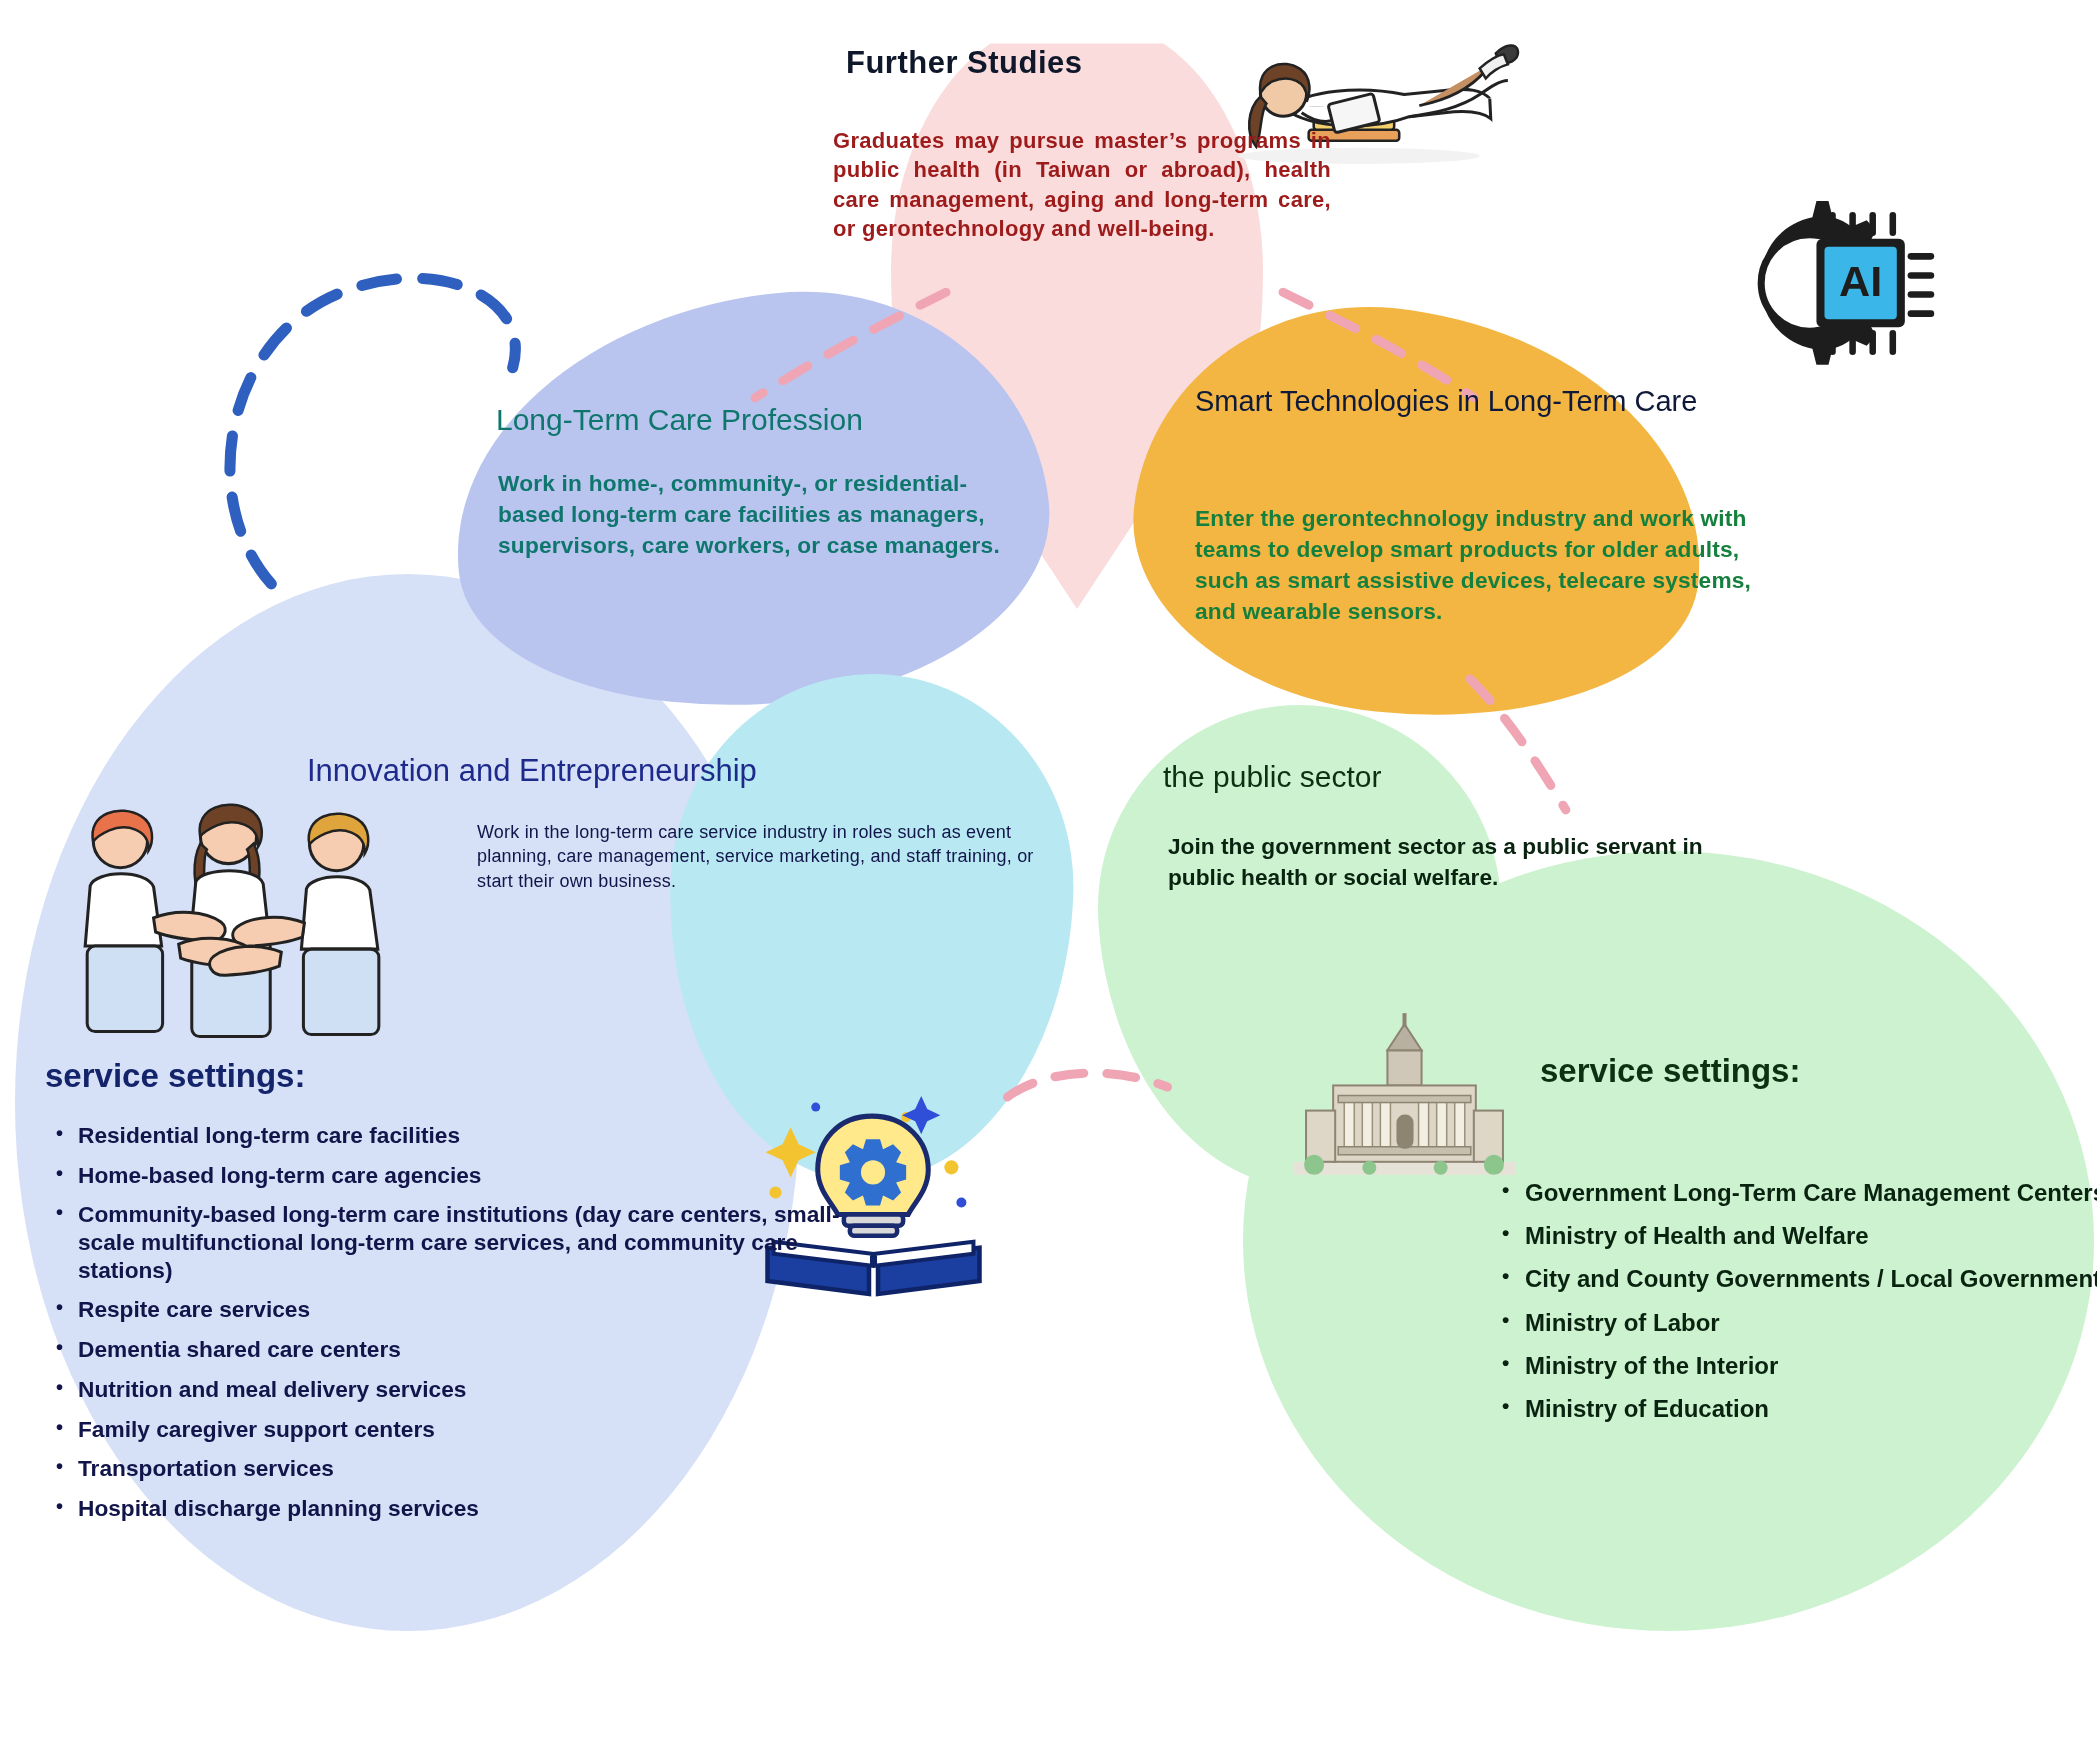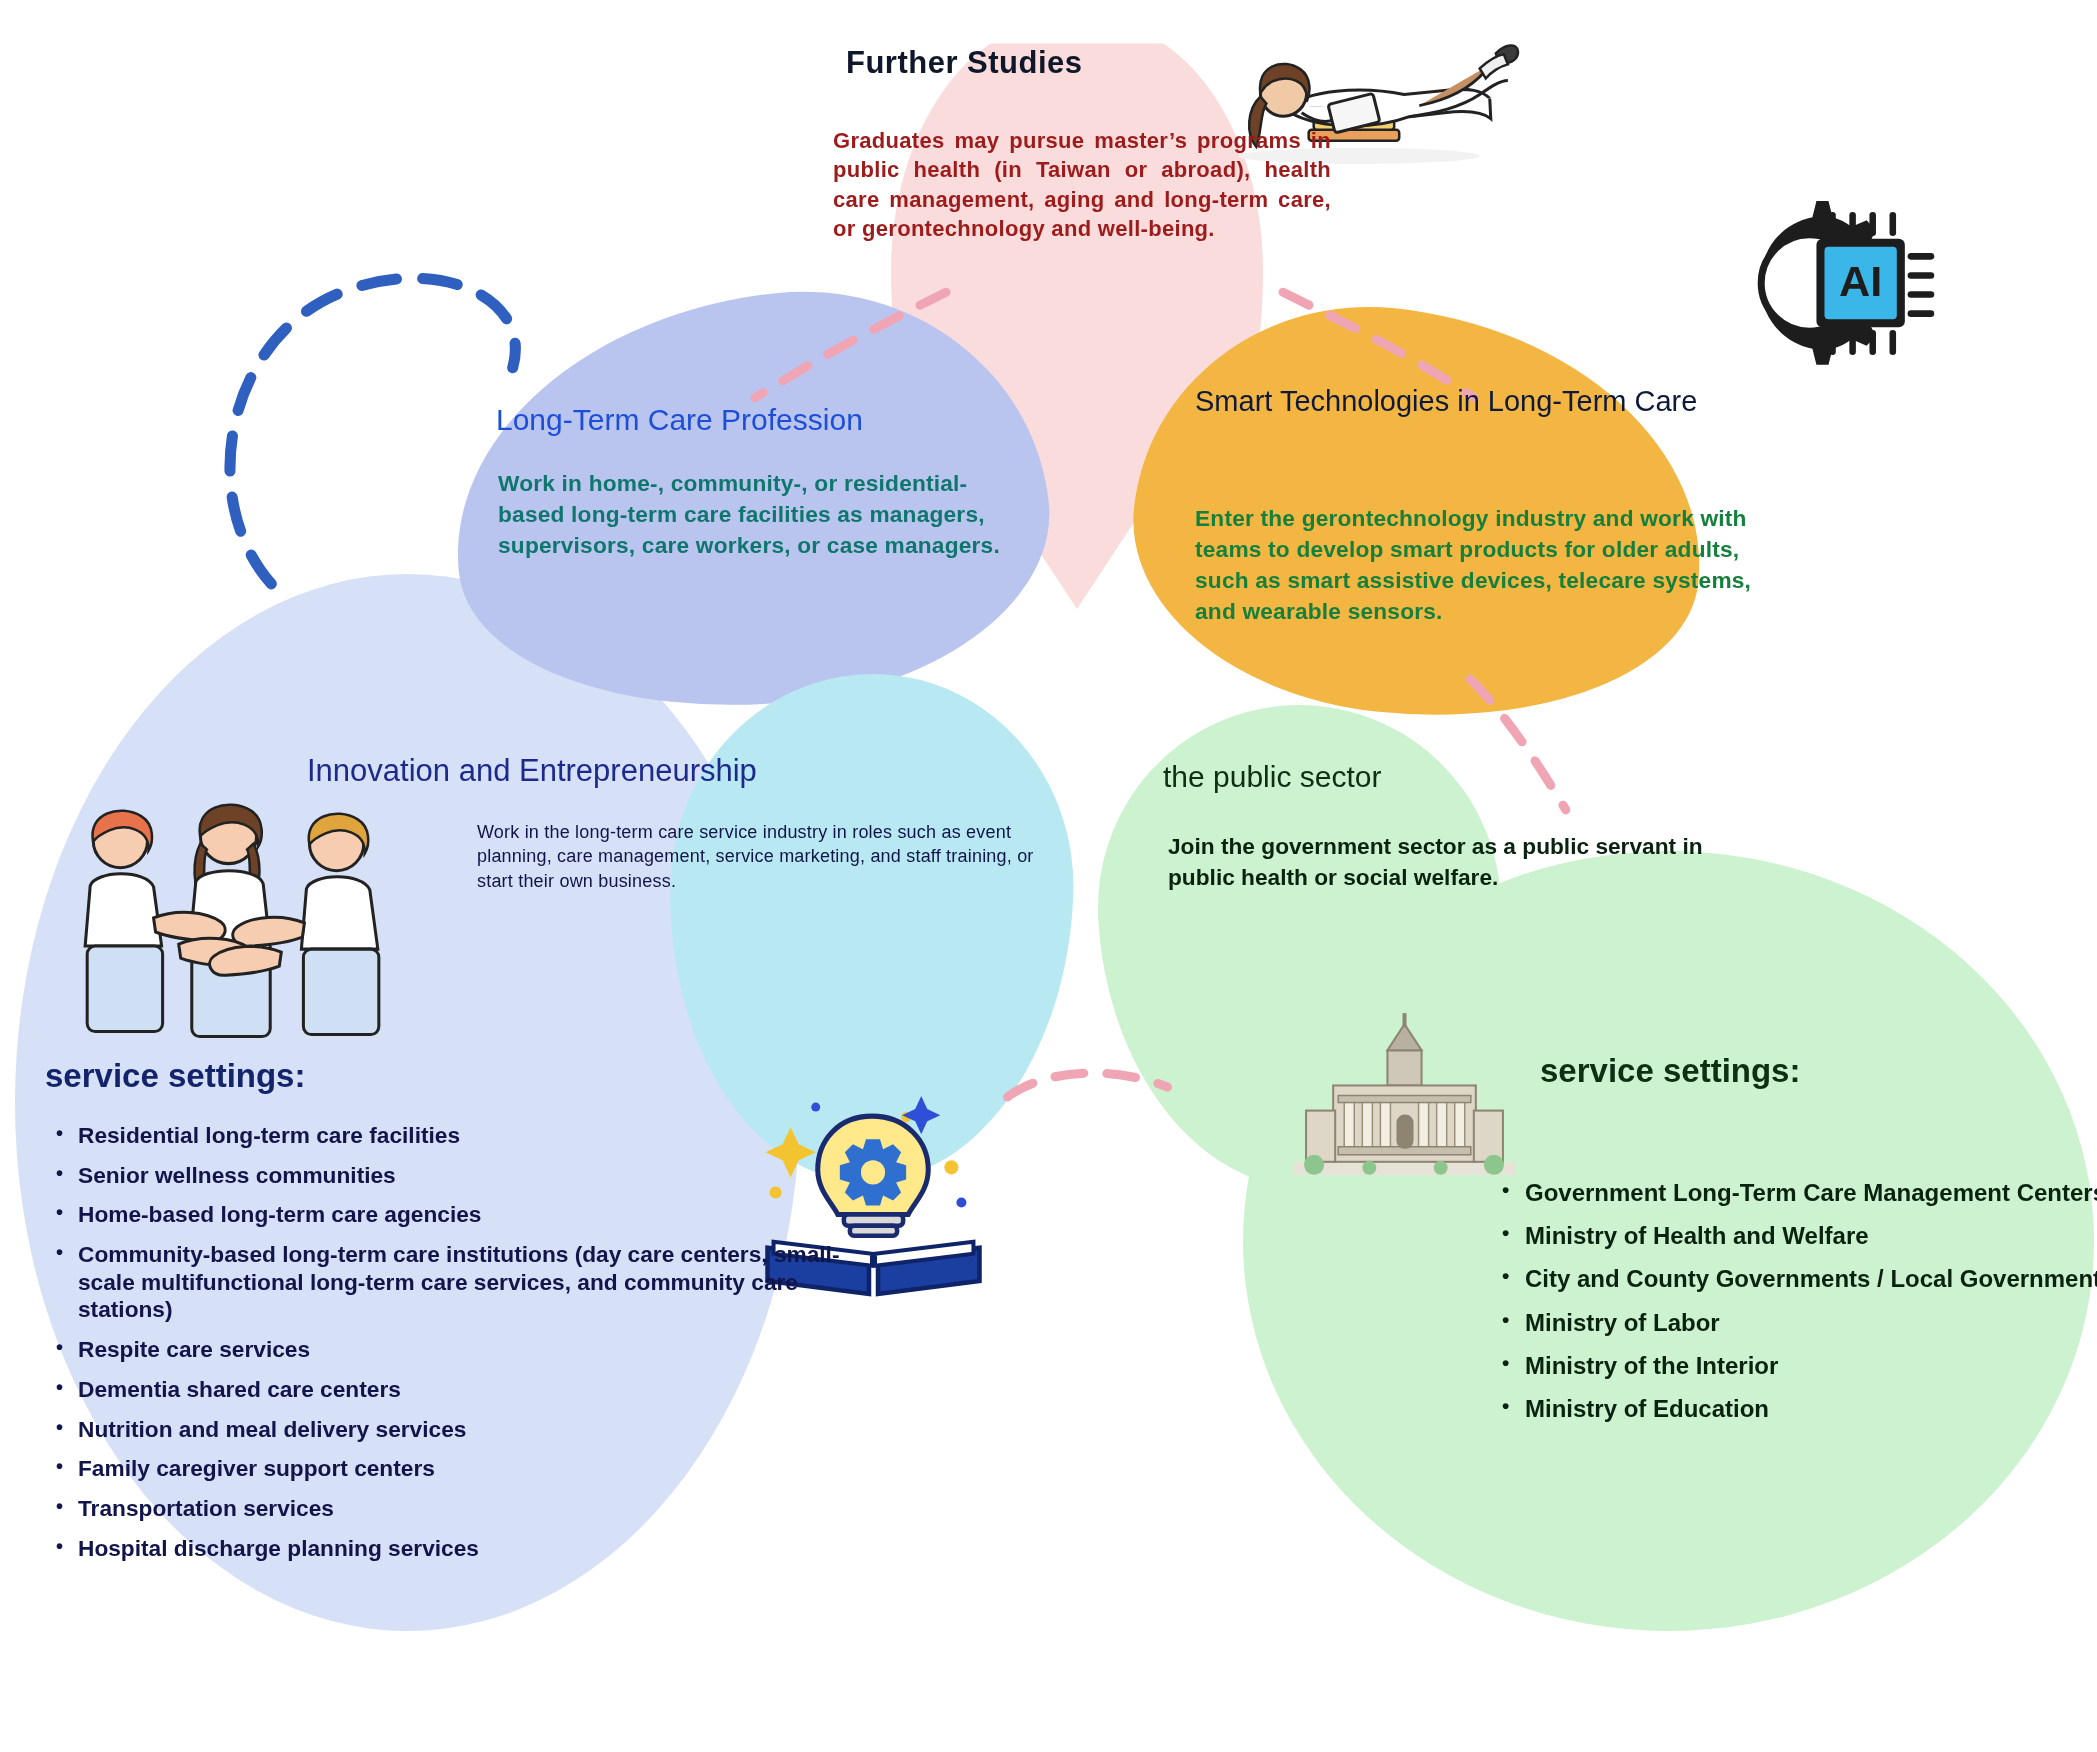--- a/index.html
+++ b/index.html
@@ -64,21 +64,21 @@
     height: 408px;
     background: #b9c5ef;
     border-radius: 58% 42% 46% 54% / 60% 58% 42% 40%;
     transform: rotate(-6deg);
   }
   #ltc-title {
     position: absolute;
     left: 496px;
     top: 403px;
     font-size: 30px;
-    color: #1d4ed8;
+    color: #0f766e;
     font-weight: 500;
     letter-spacing: 0px;
   }
   #ltc-body {
     position: absolute;
     left: 498px;
     top: 468px;
     width: 518px;
     font-size: 22.7px;
     line-height: 1.37;
@@ -463,21 +463,20 @@
 
 <div id="innov-title">Innovation and Entrepreneurship</div>
 <div id="innov-body">Work in the long-term care service industry in roles such as event planning, care management, service marketing, and staff training, or start their own business.</div>
 
 <div id="public-title">the public sector</div>
 <div id="public-body">Join the government sector as a public servant in public health or social welfare.</div>
 
 <div id="left-settings-title">service settings:</div>
 <ul id="left-settings-list">
   <li>Residential long-term care facilities</li>
-  <li>Senior wellness communities</li>
   <li>Home-based long-term care agencies</li>
   <li>Community-based long-term care institutions (day care centers, small-scale multifunctional long-term care services, and community care stations)</li>
   <li>Respite care services</li>
   <li>Dementia shared care centers</li>
   <li>Nutrition and meal delivery services</li>
   <li>Family caregiver support centers</li>
   <li>Transportation services</li>
   <li>Hospital discharge planning services</li>
 </ul>
 

